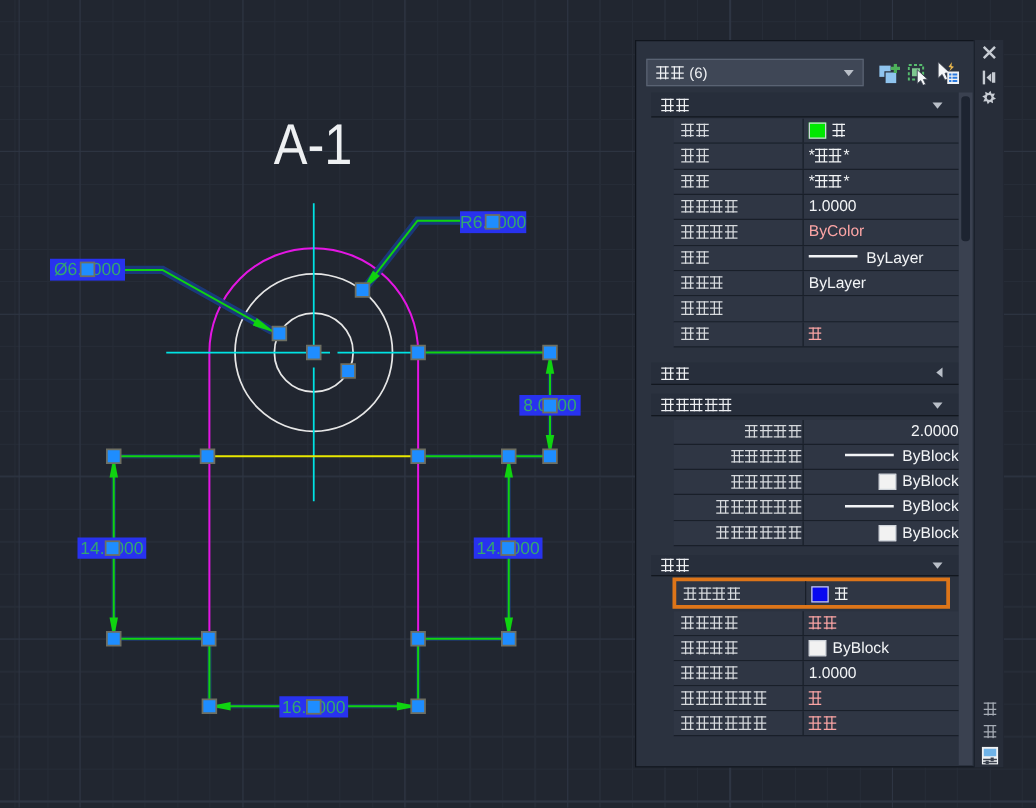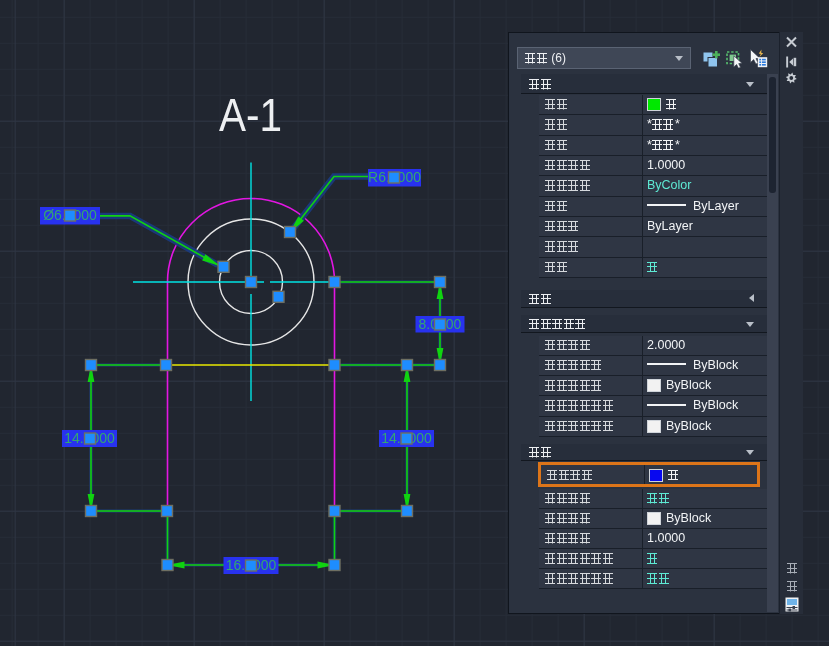--- a/index.html
+++ b/index.html
@@ -17,21 +17,21 @@
 #combo{position:absolute;left:517px;top:47px;width:174px;height:22px;box-sizing:border-box;background:#3f4756;border:1px solid #5a6373;color:#eef0f3;font-size:12px;line-height:20px;padding-left:7px;}
 #combo .arr{position:absolute;right:7px;top:8px;width:0;height:0;border-left:4px solid transparent;border-right:4px solid transparent;border-top:5px solid #b9bfc8;}
 .hdr{position:absolute;left:521px;width:246px;background:#272e3b;color:#edeff2;font-weight:bold;font-size:12px;padding-left:8px;box-sizing:border-box;border-bottom:1px solid #12171f;}
 .hdr .arr{position:absolute;right:13px;top:7px;width:0;height:0;border-left:4px solid transparent;border-right:4px solid transparent;border-top:5px solid #b9bfc8;}
 .hdr .arrL{position:absolute;right:13px;top:4px;width:0;height:0;border-top:4px solid transparent;border-bottom:4px solid transparent;border-right:5px solid #b9bfc8;}
 .rows{position:absolute;left:539px;width:228px;font-size:12px;color:#d6d9dd;}
 .rws3 .row{height:19.05px;}
 .row{display:flex;height:19.33px;border-bottom:1px solid #191f29;background:#2f3644;}
 .lab{width:97px;border-right:1px solid #191f29;padding-left:6px;line-height:19px;overflow:hidden;white-space:nowrap;}
 .val{flex:1;padding-left:4px;line-height:19px;color:#f2f4f6;font-size:12.5px;white-space:nowrap;}
-.gv{color:#5eead4;}
+.gv{color:#fca5a5;}
 .c{display:inline-block;width:10px;height:10.5px;margin-right:1.5px;vertical-align:-1.5px;background:
 linear-gradient(currentColor,currentColor) 0 0/10px 1.2px,
 linear-gradient(currentColor,currentColor) 0 4.6px/10px 1.1px,
 linear-gradient(currentColor,currentColor) 0 9.4px/10px 1.2px,
 linear-gradient(currentColor,currentColor) 2.8px 0/1.1px 10.5px,
 linear-gradient(currentColor,currentColor) 6.9px 0/1.1px 10.5px;
 background-repeat:no-repeat;}
 .sw{display:inline-block;width:14px;height:13px;border:1px solid #cfd4da;vertical-align:-3px;margin-right:5px;box-sizing:border-box;}
 .lw{display:inline-block;width:39px;height:2px;background:#f2f4f6;vertical-align:3.5px;margin-right:7px;}
 #orow{position:absolute;left:538px;top:461.5px;width:222px;height:25.5px;border:3px solid #dd7519;box-sizing:border-box;background:#2f3644;display:flex;font-size:12px;color:#d6d9dd;}
@@ -172,21 +172,21 @@
       <div class="lab"><span class="c"></span><span class="c"></span><span class="c"></span></div>
       <div class="val"></div>
     </div>
 <div class="row">
       <div class="lab"><span class="c"></span><span class="c"></span></div>
       <div class="val gv"><span class="c"></span></div>
     </div>
 </div>
 <div class="hdr" style="top:289.5px;height:18px;line-height:18px;"><span class="c"></span><span class="c"></span><span class="arrL"></span></div>
 <div class="hdr" style="top:314.5px;height:18px;line-height:18px;"><span class="c"></span><span class="c"></span><span class="c"></span><span class="c"></span><span class="c"></span><span class="arr"></span></div>
-<div class="rows" style="top:335.5px;">
+<div class="rows" style="top:335.5px;text-align:right;">
 <div class="row">
       <div class="lab"><span class="c"></span><span class="c"></span><span class="c"></span><span class="c"></span></div>
       <div class="val">2.0000</div>
     </div>
 <div class="row">
       <div class="lab"><span class="c"></span><span class="c"></span><span class="c"></span><span class="c"></span><span class="c"></span></div>
       <div class="val"><span class="lw"></span>ByBlock</div>
     </div>
 <div class="row">
       <div class="lab"><span class="c"></span><span class="c"></span><span class="c"></span><span class="c"></span><span class="c"></span></div>

